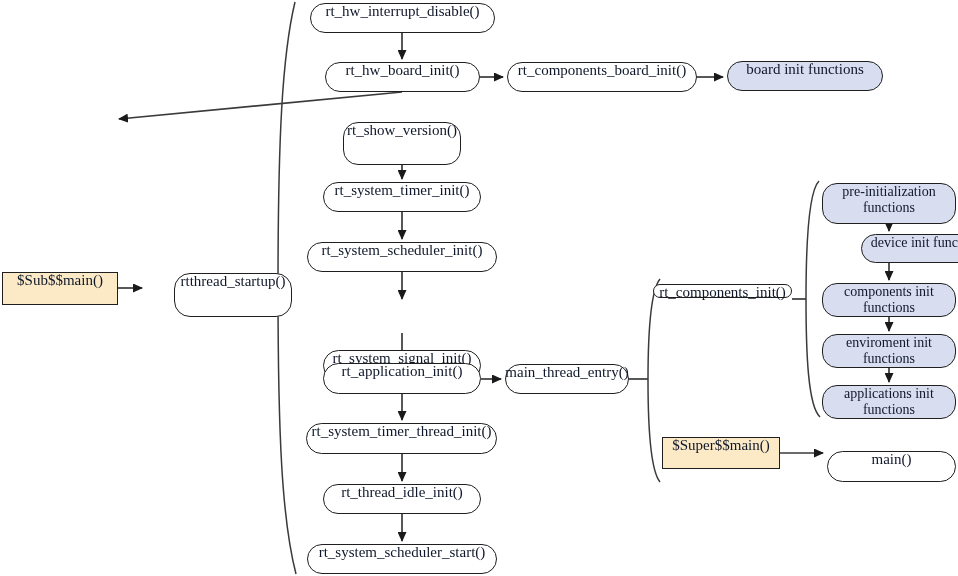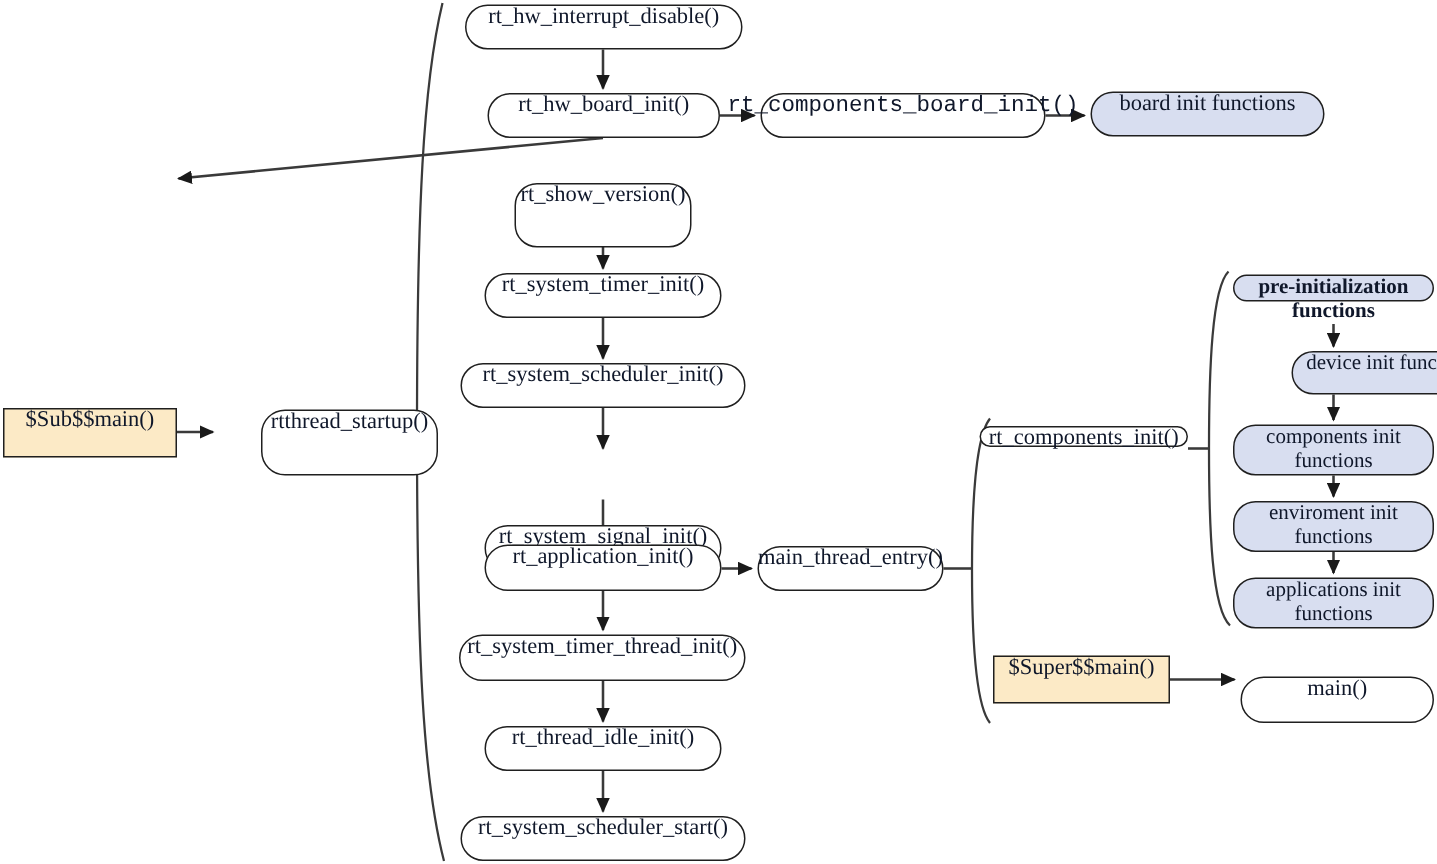--- a/index.html
+++ b/index.html
@@ -62,33 +62,33 @@
         <line x1="889" y1="263" x2="889" y2="280" stroke="#3a3a3a" stroke-width="1.7" marker-end="url(#arrowhead)"></line>
         <line x1="889" y1="317" x2="889" y2="331" stroke="#3a3a3a" stroke-width="1.7" marker-end="url(#arrowhead)"></line>
         <line x1="889" y1="368" x2="889" y2="382" stroke="#3a3a3a" stroke-width="1.7" marker-end="url(#arrowhead)"></line>
       </g>
   </svg>
   <div id="nodes">
       <div class="node rect" style="left: 2px; top: 272px; width: 116px; height: 33px; border-color: rgb(31, 31, 31); background: rgb(252, 234, 198);"><span>$Sub$$main()</span></div>
       <div class="node pill" style="left: 146px; top: 273px; width: 118px; height: 44px; border-color: rgb(31, 31, 31); background: rgb(255, 255, 255); border-radius: 16px; margin-left: 28px;"><span>rtthread_startup()</span></div>
       <div class="node pill" style="left: 310px; top: 3px; width: 185px; height: 30px; border-color: rgb(31, 31, 31); background: rgb(255, 255, 255); border-radius: 15px;"><span>rt_hw_interrupt_disable()</span></div>
       <div class="node pill" style="left: 325px; top: 62px; width: 155px; height: 30px; border-color: rgb(31, 31, 31); background: rgb(255, 255, 255); border-radius: 15px;"><span>rt_hw_board_init()</span></div>
-      <div class="node pill" style="left: 507px; top: 62px; width: 190px; height: 30px; border-color: rgb(31, 31, 31); background: rgb(255, 255, 255); border-radius: 15px; font-family: Liberation Mono, monospace;"><span>rt_components_board_init()</span></div>
+      <div class="node pill" style="left: 507px; top: 62px; width: 190px; height: 30px; border-color: rgb(31, 31, 31); background: rgb(255, 255, 255); border-radius: 15px;"><span>rt_components_board_init()</span></div>
       <div class="node pill" style="left: 727px; top: 61px; width: 156px; height: 30px; border-color: rgb(31, 31, 31); background: rgb(216, 222, 240); border-radius: 15px;"><span>board init functions</span></div>
       <div class="node pill" style="left: 343px; top: 122px; width: 118px; height: 43px; border-color: rgb(31, 31, 31); background: rgb(255, 255, 255); border-radius: 15px;"><span>rt_show_version()</span></div>
       <div class="node pill" style="left: 323px; top: 182px; width: 158px; height: 30px; border-color: rgb(31, 31, 31); background: rgb(255, 255, 255); border-radius: 15px;"><span>rt_system_timer_init()</span></div>
       <div class="node pill" style="left: 307px; top: 242px; width: 190px; height: 30px; border-color: rgb(31, 31, 31); background: rgb(255, 255, 255); border-radius: 15px;"><span>rt_system_scheduler_init()</span></div>
       <div class="node pill" style="left: 323px; top: 302px; width: 158px; height: 31px; border-color: rgb(31, 31, 31); background: rgb(255, 255, 255); border-radius: 16px; margin-top: 48px;"><span>rt_system_signal_init()</span></div>
       <div class="node pill" style="left: 323px; top: 363px; width: 158px; height: 31px; border-color: rgb(31, 31, 31); background: rgb(255, 255, 255); border-radius: 16px;"><span>rt_application_init()</span></div>
       <div class="node pill" style="left: 505px; top: 364px; width: 124px; height: 30px; border-color: rgb(31, 31, 31); background: rgb(255, 255, 255); border-radius: 15px;"><span>main_thread_entry()</span></div>
       <div class="node pill" style="left: 306px; top: 423px; width: 191px; height: 31px; border-color: rgb(31, 31, 31); background: rgb(255, 255, 255); border-radius: 16px;"><span>rt_system_timer_thread_init()</span></div>
       <div class="node pill" style="left: 323px; top: 484px; width: 158px; height: 30px; border-color: rgb(31, 31, 31); background: rgb(255, 255, 255); border-radius: 15px;"><span>rt_thread_idle_init()</span></div>
       <div class="node pill" style="left: 307px; top: 544px; width: 190px; height: 30px; border-color: rgb(31, 31, 31); background: rgb(255, 255, 255); border-radius: 15px;"><span>rt_system_scheduler_start()</span></div>
       <div class="node pill" style="left: 653px; top: 284px; width: 139px; height: 14px; border-color: rgb(31, 31, 31); background: rgb(255, 255, 255); border-radius: 16px;"><span>rt_components_init()</span></div>
       <div class="node rect" style="left: 662px; top: 437px; width: 118px; height: 32px; border-color: rgb(31, 31, 31); background: rgb(252, 234, 198);"><span>$Super$$main()</span></div>
       <div class="node pill" style="left: 827px; top: 451px; width: 129px; height: 31px; border-color: rgb(31, 31, 31); background: rgb(255, 255, 255); border-radius: 16px;"><span>main()</span></div>
-      <div class="node bluepill" style="left: 822px; top: 183px; width: 134px; height: 18px; border-color: rgb(31, 31, 31); background: rgb(216, 222, 240); font-weight: bold;"><span>pre-initialization functions</span></div>
+      <div class="node bluepill" style="left: 822px; top: 183px; width: 134px; height: 41px; border-color: rgb(31, 31, 31); background: rgb(216, 222, 240);"><span>pre-initialization functions</span></div>
       <div class="node bluepill" style="left: 861px; top: 234px; width: 134px; height: 29px; border-color: rgb(31, 31, 31); background: rgb(216, 222, 240);"><span>device init functions</span></div>
       <div class="node bluepill" style="left: 822px; top: 283px; width: 134px; height: 34px; border-color: rgb(31, 31, 31); background: rgb(216, 222, 240);"><span>components init functions</span></div>
       <div class="node bluepill" style="left: 822px; top: 334px; width: 134px; height: 34px; border-color: rgb(31, 31, 31); background: rgb(216, 222, 240);"><span>enviroment init functions</span></div>
       <div class="node bluepill" style="left: 822px; top: 385px; width: 134px; height: 34px; border-color: rgb(31, 31, 31); background: rgb(216, 222, 240);"><span>applications init functions</span></div>
     </div>
 </div>
 
 </body></html>

